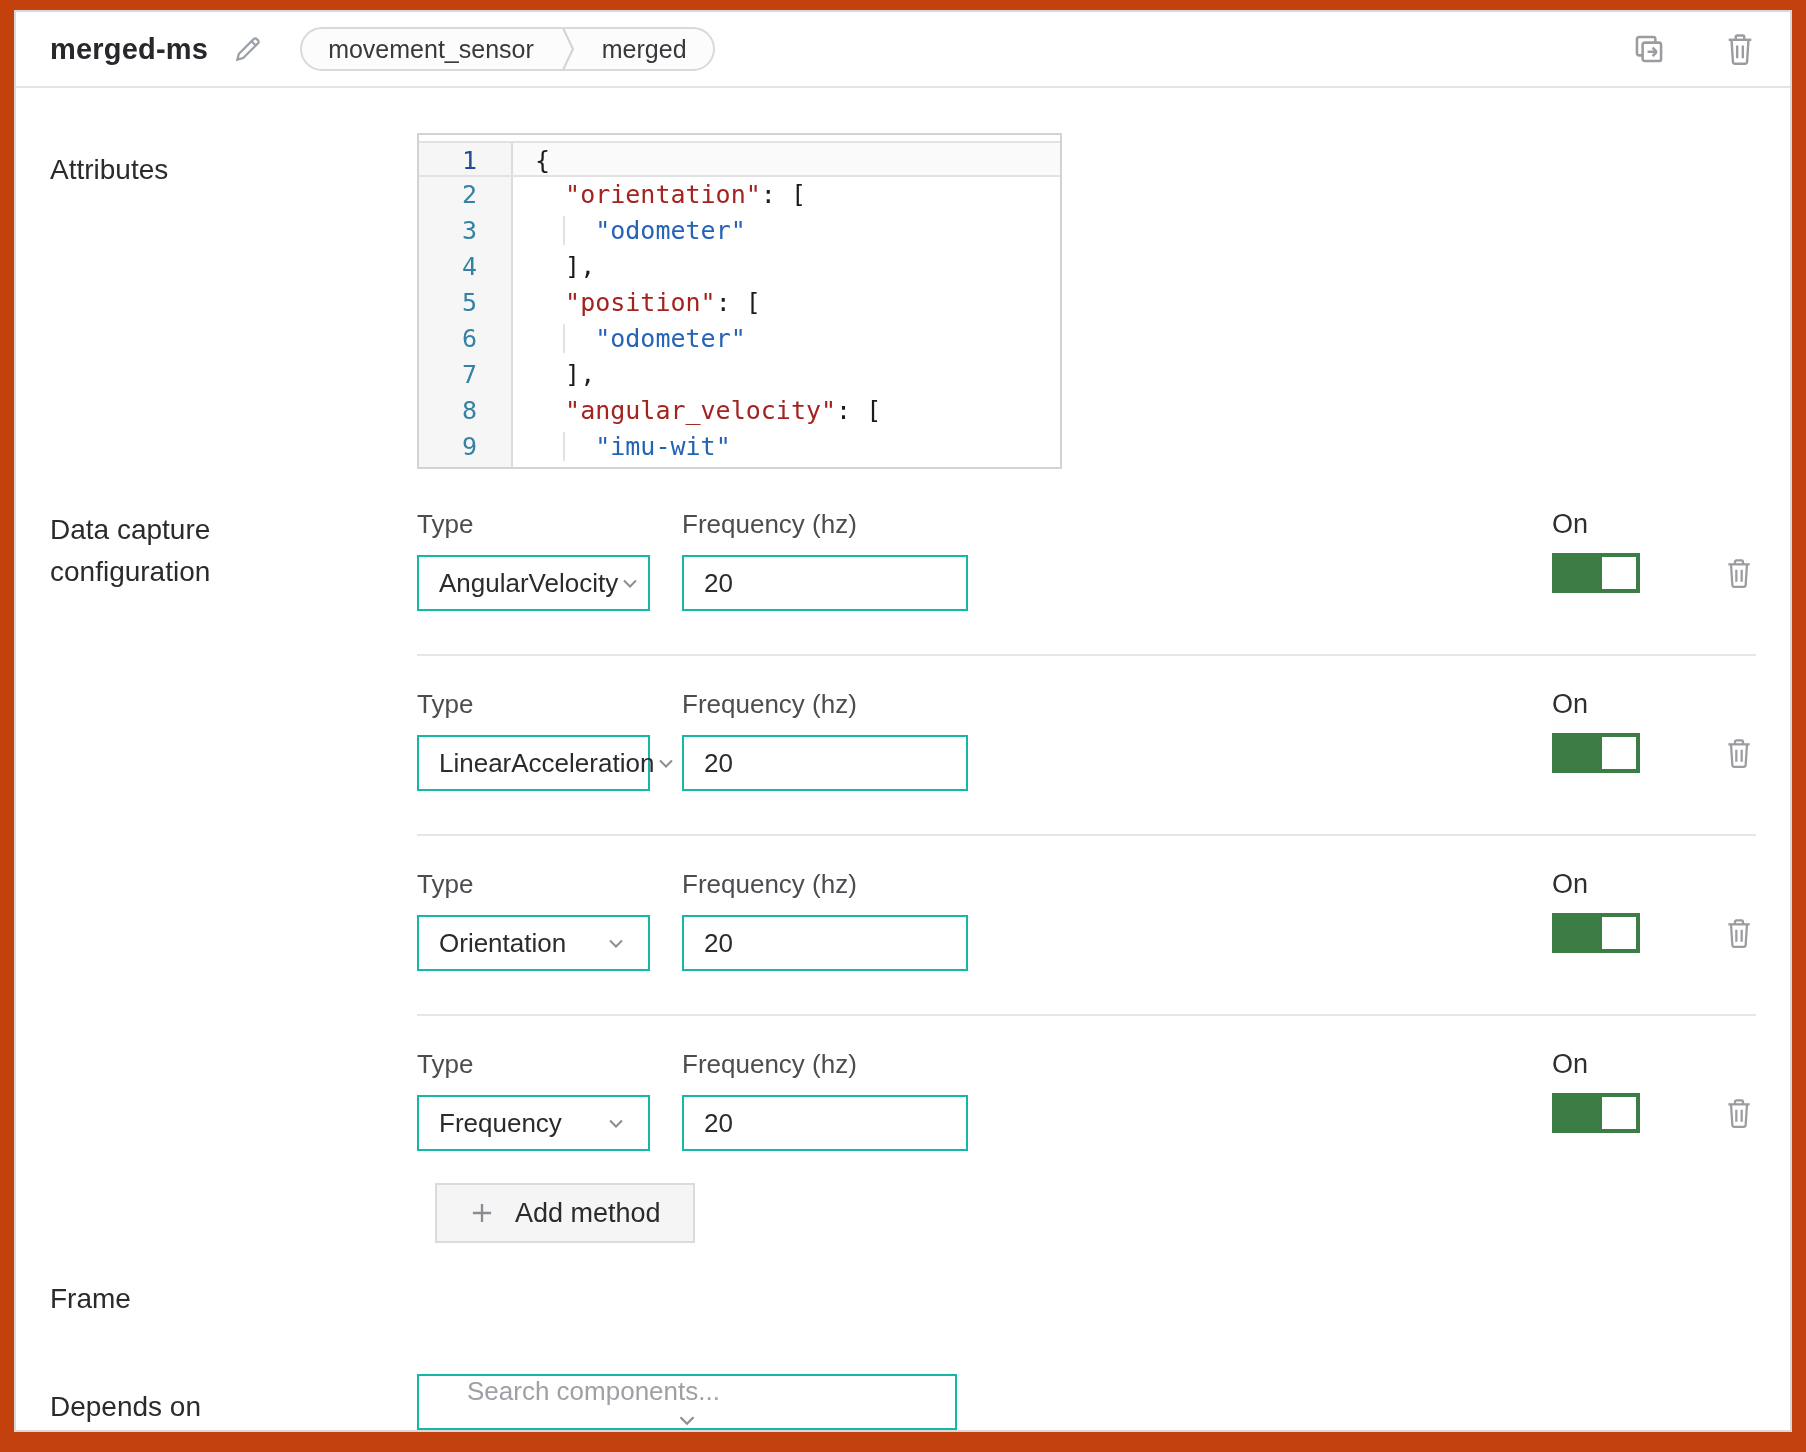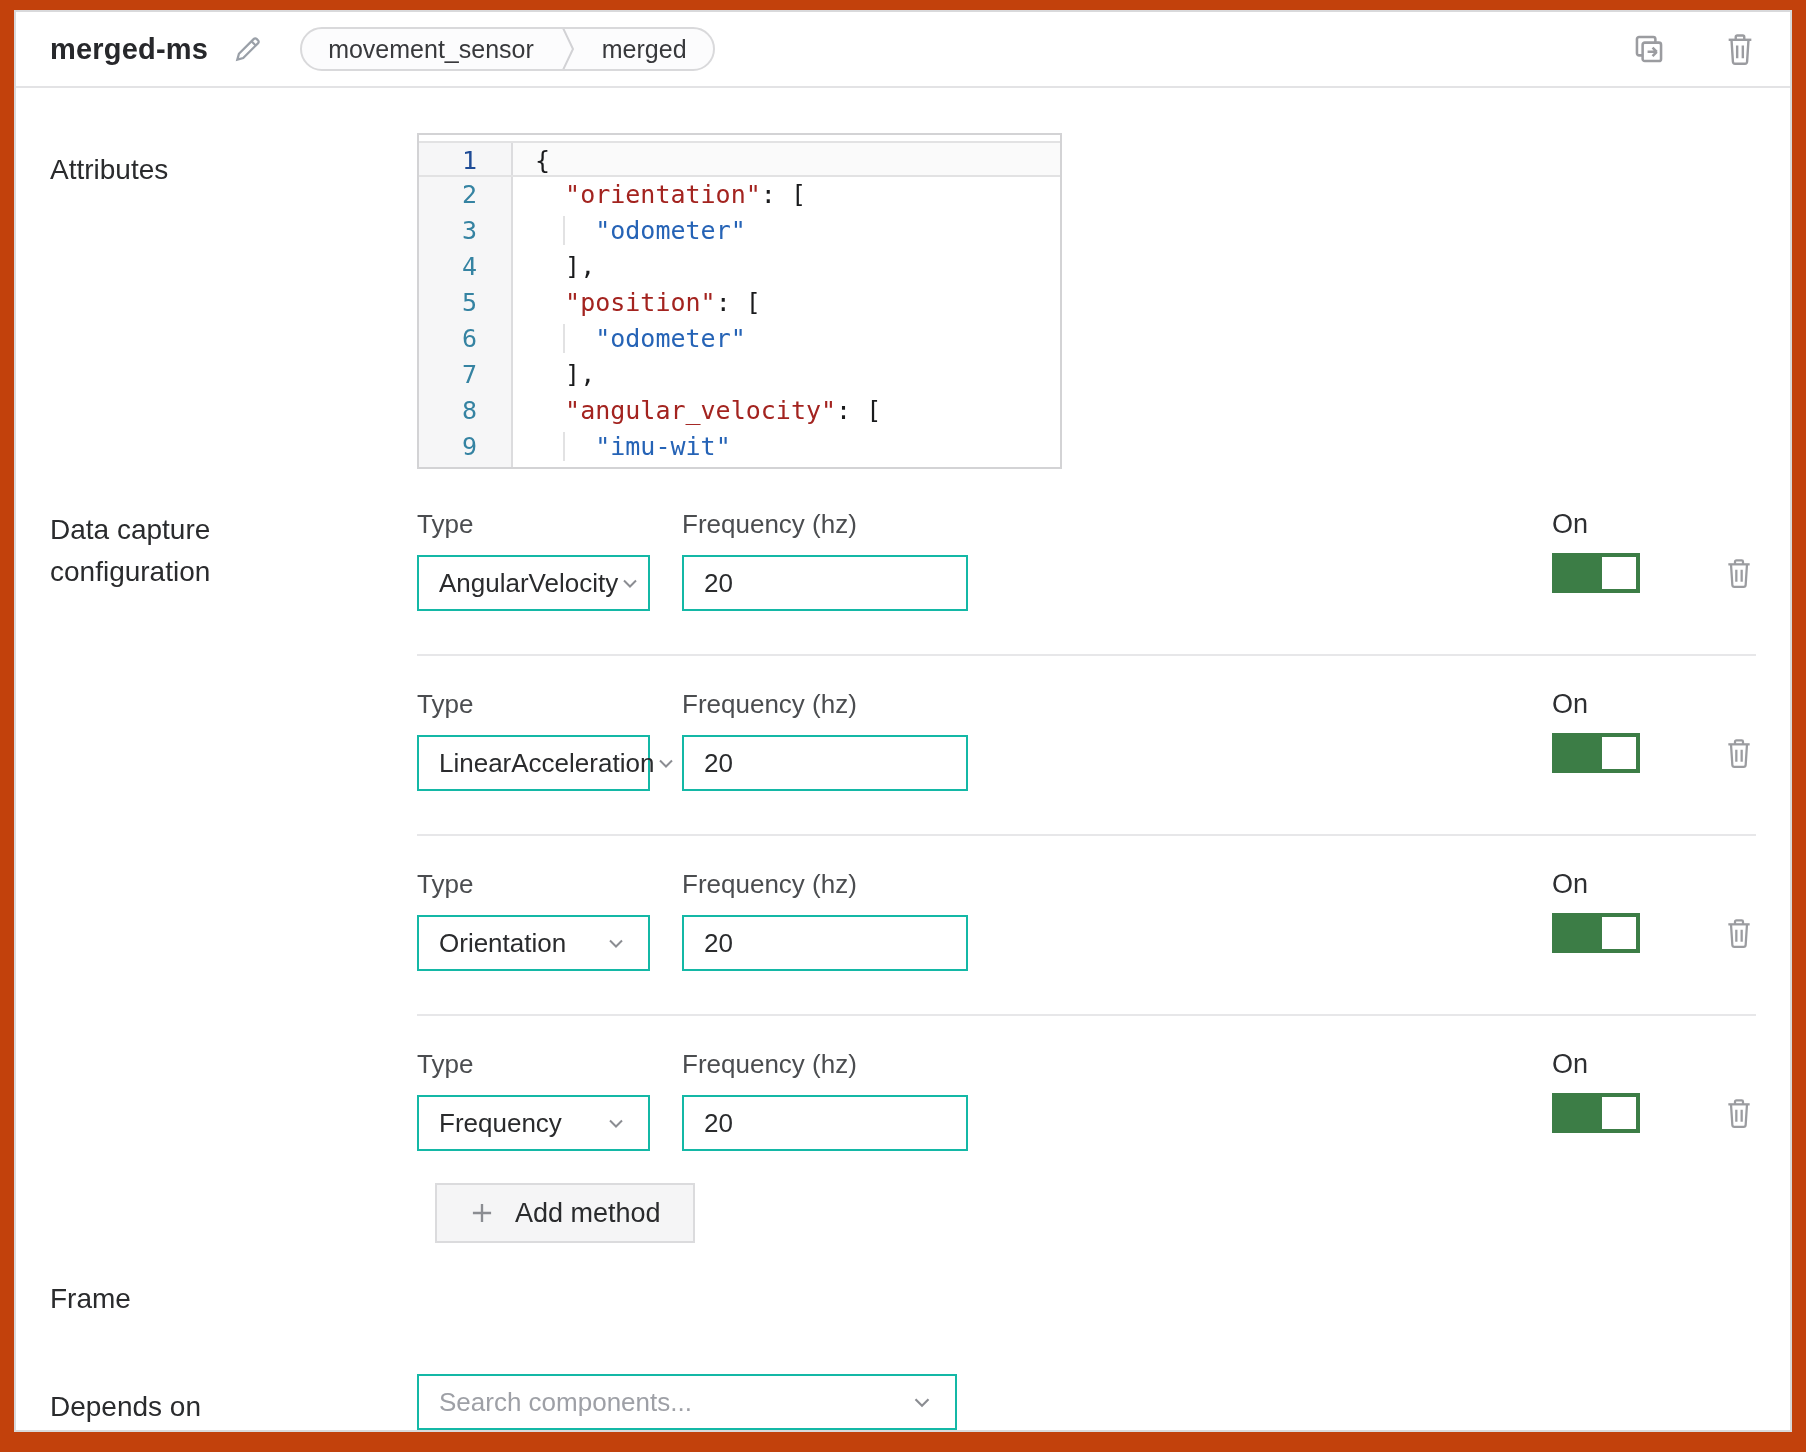--- a/index.html
+++ b/index.html
@@ -74,21 +74,21 @@
   
   .btn {
     height:60px; display:inline-flex; align-items:center; gap:20px; padding:0 32px;
     background:#f5f5f6; border:2px solid #dbdbdd; font-size:27px; color:#2a2b2d;
     font-family:"Liberation Sans", sans-serif; cursor:pointer;
   }
   .add-method-row { margin-top:32px; }
   .btn-indent { margin-left:18px; }
   .frame-row { margin-top:35px; align-items:center; }
   .depends-row { margin-top:54px; }
-  .depends-select { width:540px; justify-content:space-between; cursor:pointer; }
+  .depends-select { width:540px; justify-content:space-between; cursor:pointer;flex-direction:column; }
   .depends-select input {
     border:none; outline:none; font-size:26px; color:#2a2b2d; width:440px;
     font-family:"Liberation Sans", sans-serif; background:transparent;
   }
   .depends-select input::placeholder { color:#9ea0a6; }
   .v-center-label { display:flex; align-items:center; }
   svg { display:block; }
 </style>
 </head>
 <body>

